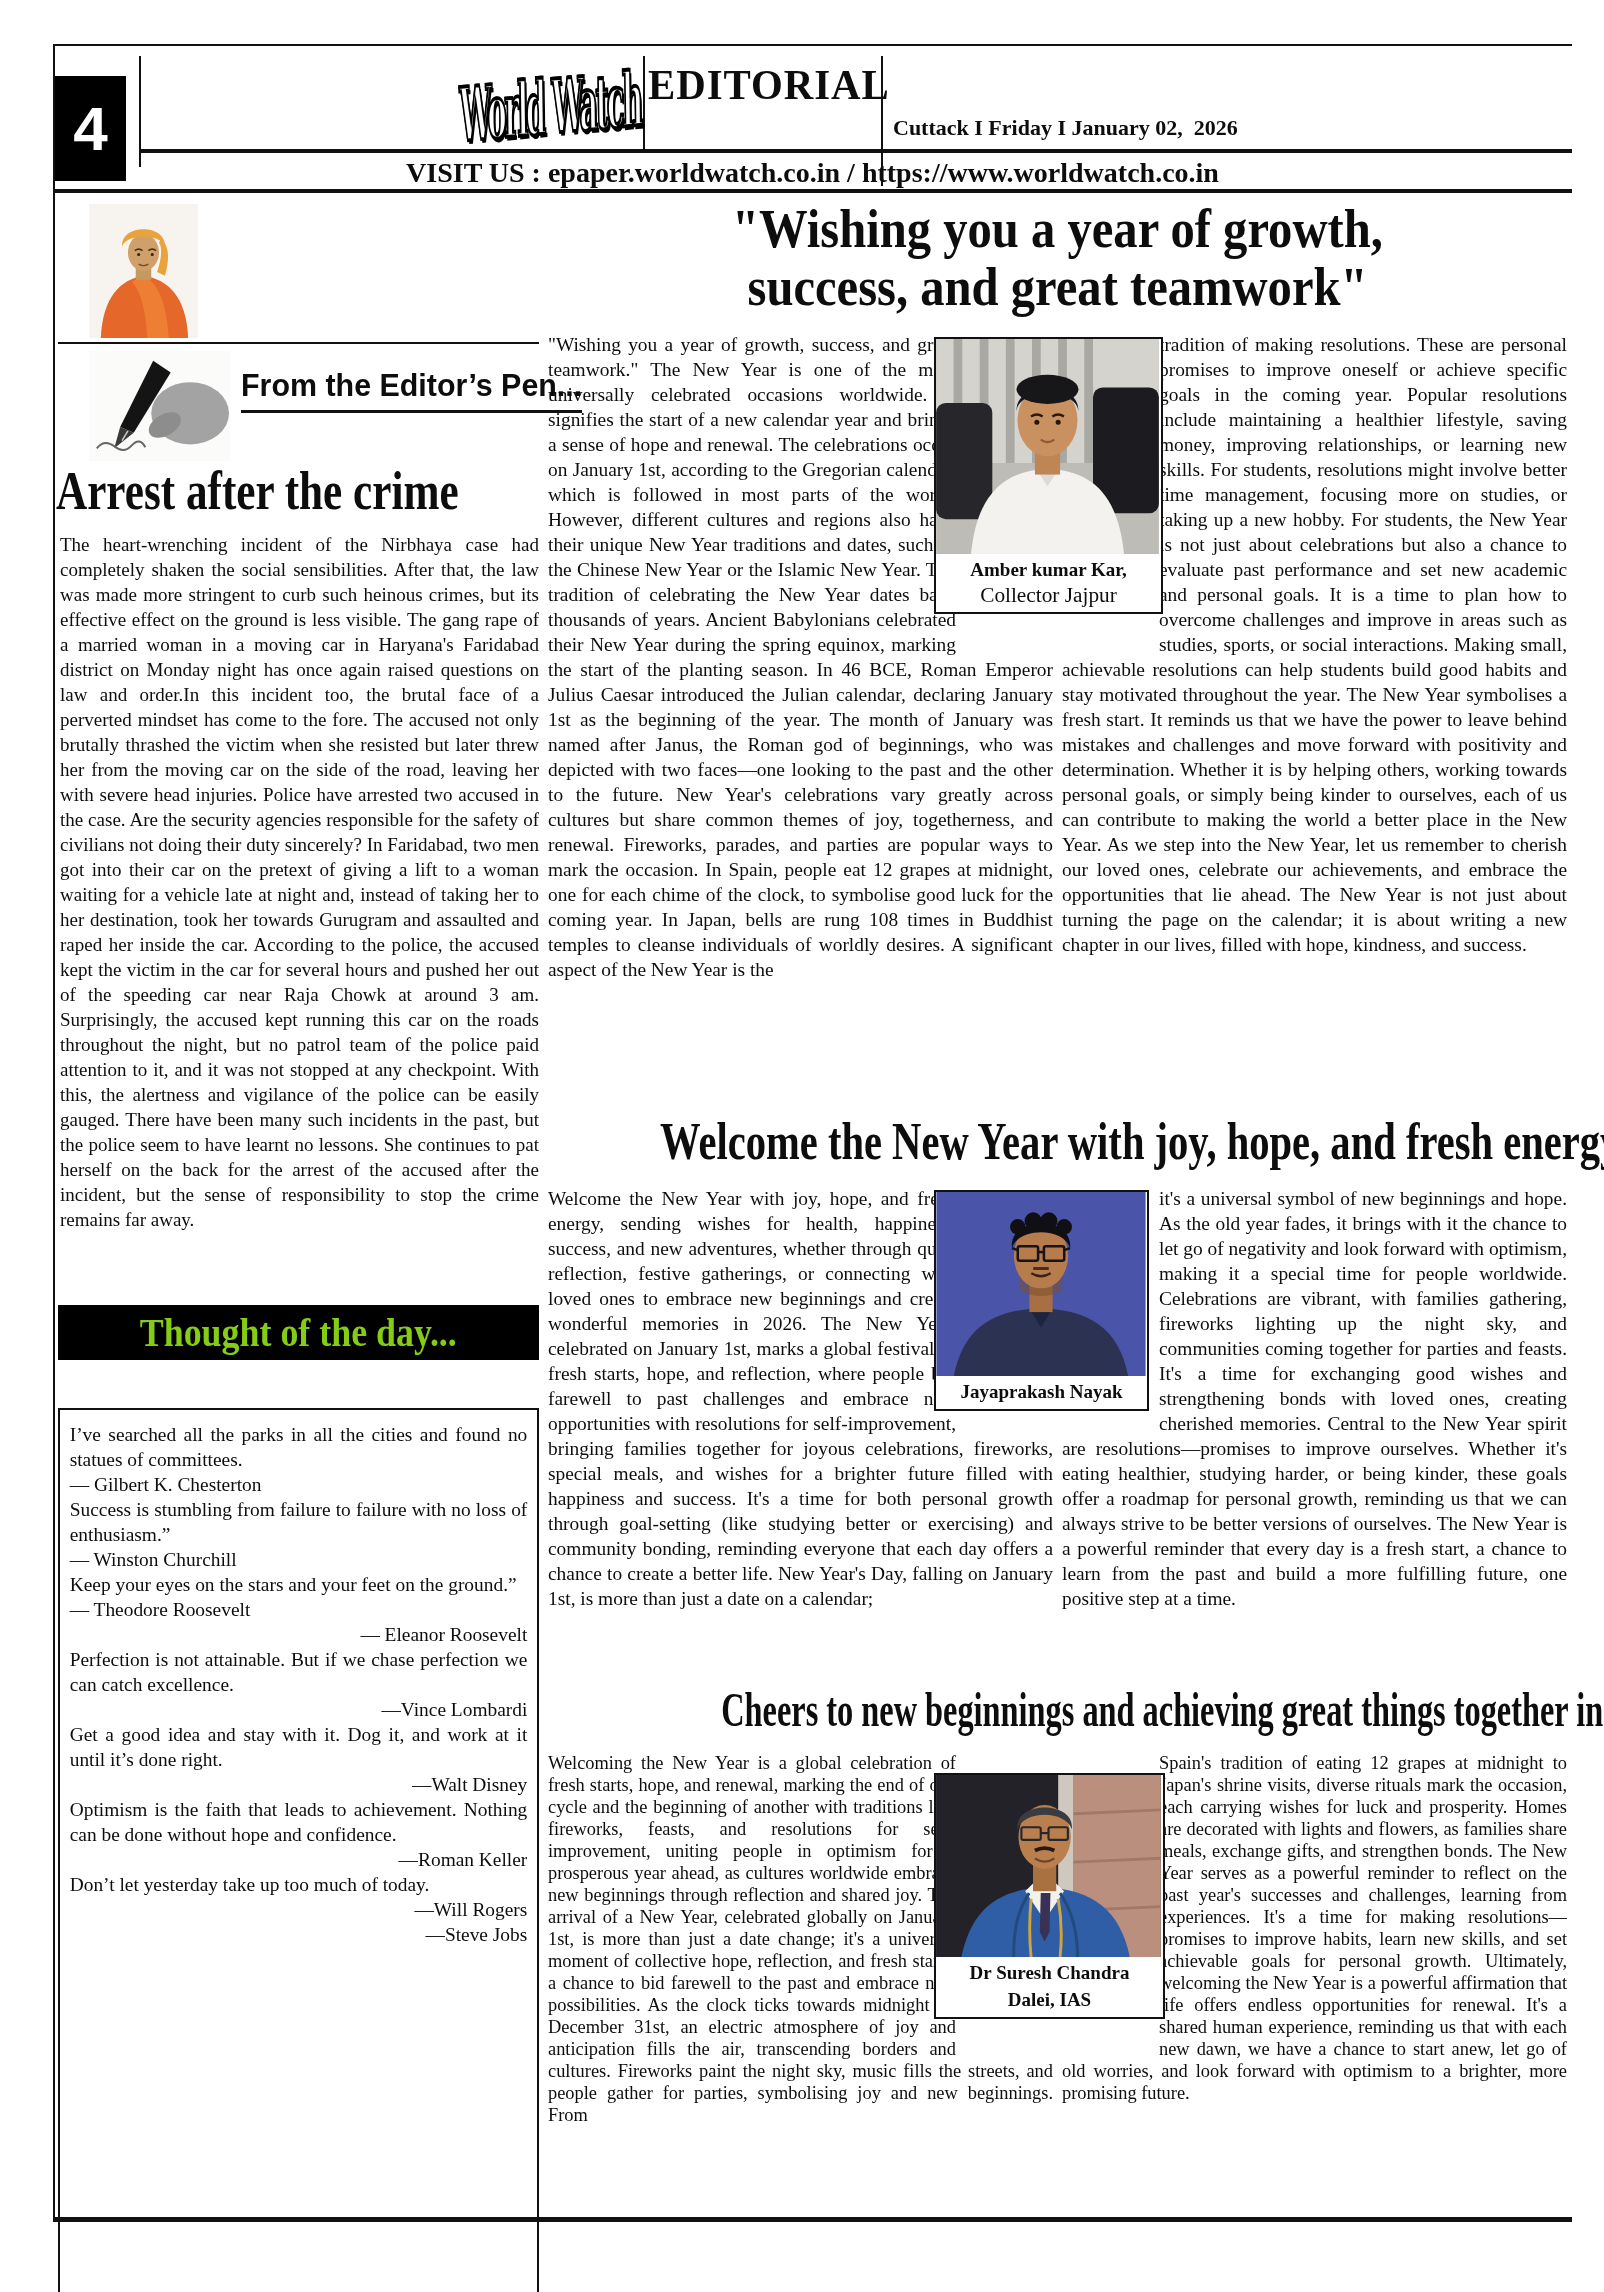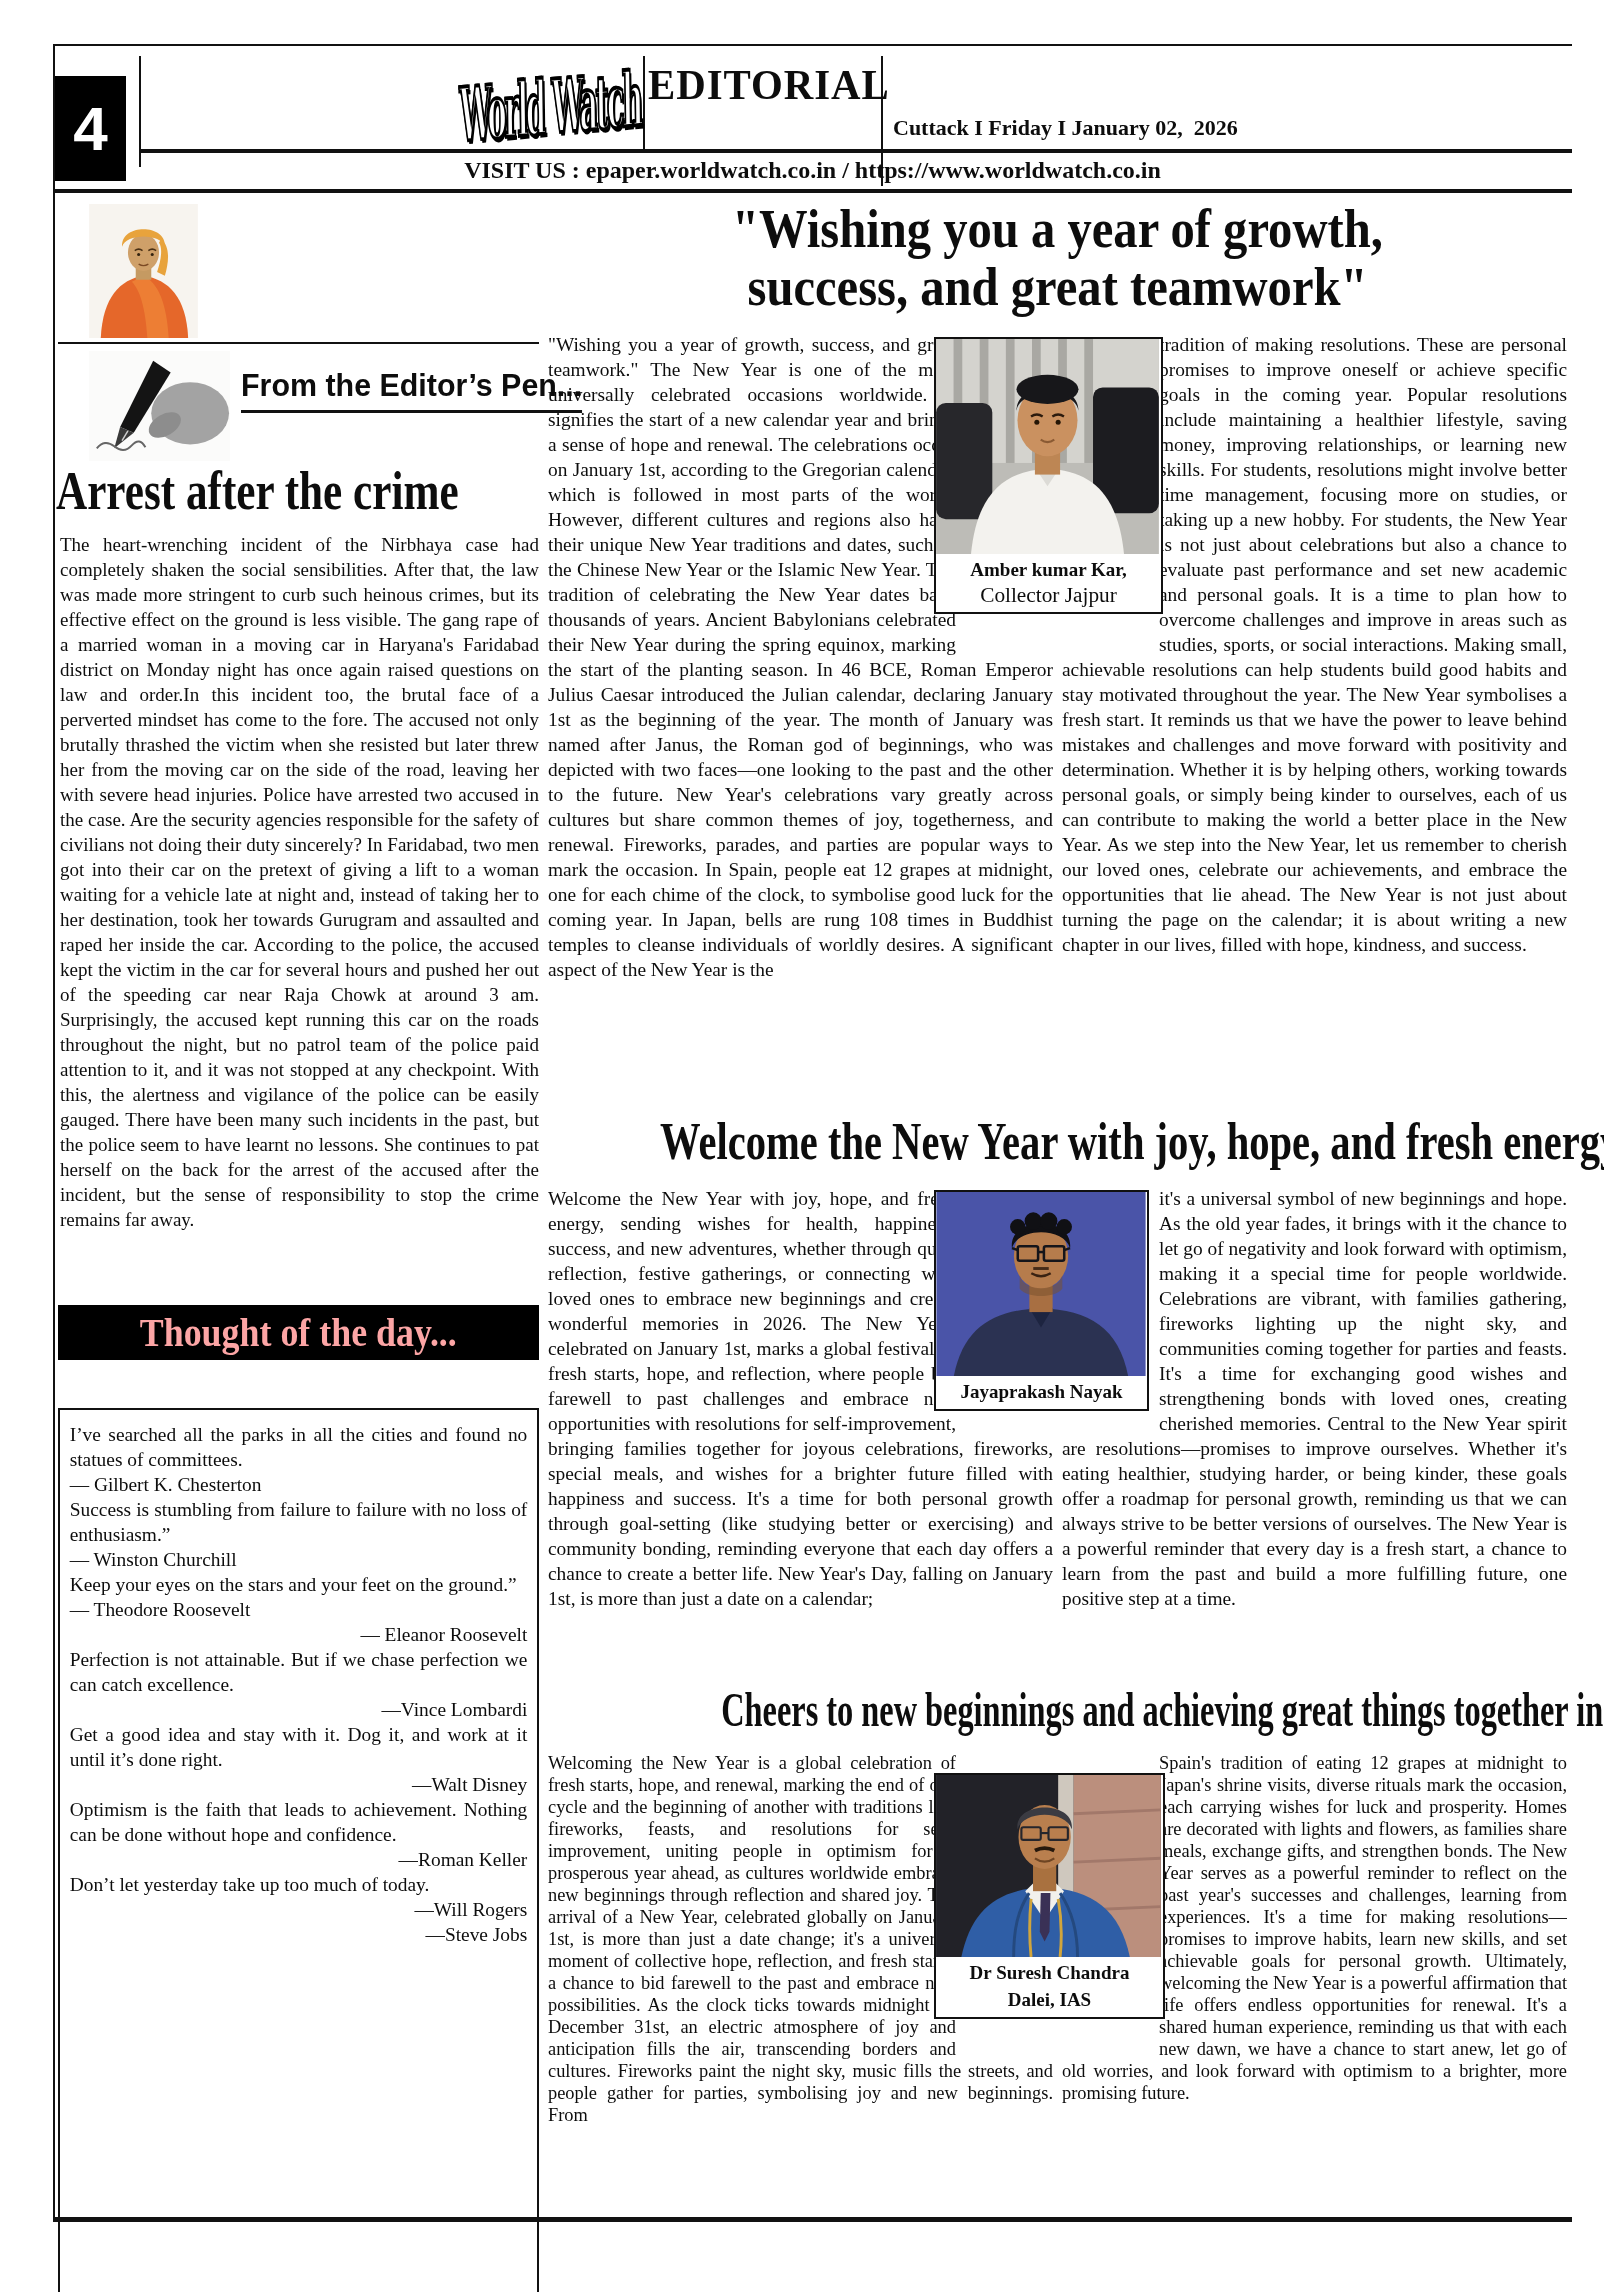--- a/index.html
+++ b/index.html
@@ -11,34 +11,34 @@
   #pagenum{left:55px;top:76px;width:71px;height:105px;background:#000;color:#fff;
            font-family:"Liberation Sans",sans-serif;font-weight:bold;font-size:62px;
            display:flex;align-items:center;justify-content:center;}
   #logo{left:456px;top:56px;width:189px;height:102px;display:flex;align-items:center;justify-content:center;}
   #logo span{font-family:"DejaVu Serif",serif;font-weight:bold;font-size:37px;color:#fff;
              -webkit-text-stroke:1.9px #000;text-shadow:1.9px 1.9px 0 #000,-1px -1px 0 #000;
              letter-spacing:-2.9px;transform:scale(.78,2.0) rotate(-2deg);white-space:nowrap;}
   #sectitle{left:648px;top:60px;width:233px;font-weight:bold;font-size:43px;letter-spacing:1px;
             transform:scaleX(.95);transform-origin:left top;}
   #dateline{left:893px;top:115px;font-weight:bold;font-size:22px;white-space:pre;}
-  #visit{left:53px;top:157px;width:1519px;text-align:center;font-weight:bold;font-size:24px;}
+  #visit{left:53px;top:157px;width:1519px;text-align:center;font-weight:bold;font-size:28px;}
   
   #vivq{left:206px;top:197px;width:334px;font-family:"Liberation Sans",sans-serif;
         font-size:19.4px;line-height:24px;}
   #vivq .attr{font-weight:bold;text-align:right;padding-right:7.8px;margin-top:1.9px;}
   #kicker{left:241px;top:367px;width:301px;text-align:center;}
   #kicker span{display:inline-block;font-family:"Liberation Sans",sans-serif;font-weight:bold;
         font-size:32px;border-bottom:3.9px solid #111;padding-bottom:5.8px;transform:scaleX(.95);
         transform-origin:left top;white-space:nowrap;}
   #ed-head{left:56px;top:460px;width:485px;font-weight:bold;font-size:54px;white-space:nowrap;
            transform:scaleX(.80);transform-origin:left top;}
   #ed-body{left:60px;top:532px;width:479px;height:757px;font-size:19px;line-height:25px;
            text-align:justify;overflow:hidden;}
-  #thought-banner{left:58px;top:1305px;width:481px;height:55px;background:#000;color:#fca5a5;
+  #thought-banner{left:58px;top:1305px;width:481px;height:55px;background:#000;color:#84cc16;
            display:flex;align-items:center;justify-content:center;}
   #thought-banner span{font-weight:bold;font-size:39px;transform:scaleX(.92);white-space:nowrap;}
   #thought-box{left:58px;top:1360px;width:481px;height:888px;border:2.9px solid #111;
            box-sizing:border-box;padding:11.6px 9.7px;font-size:19.4px;line-height:25px;overflow:hidden;margin-top:48px;}
   .tq-text{text-align:justify;}
   .tq-author[data-align="right"]{text-align:right;}
   .tq-author[data-align="left"]{text-align:left;}
   
   .art-head{left:548px;width:1019px;text-align:center;font-weight:bold;}
   .art-head .ln{display:block;white-space:nowrap;}

